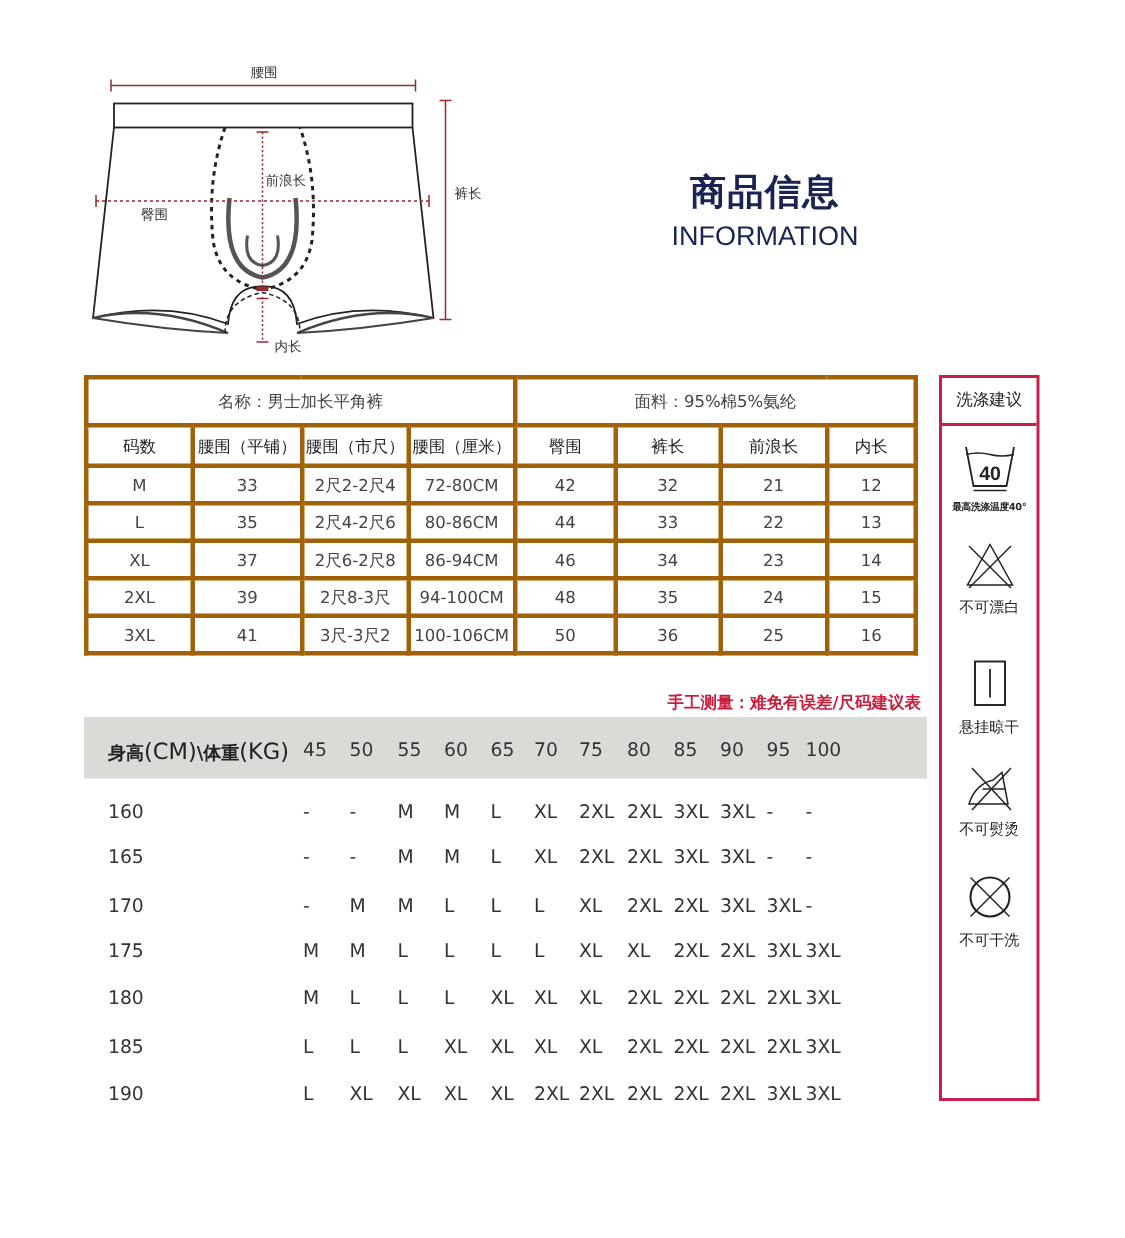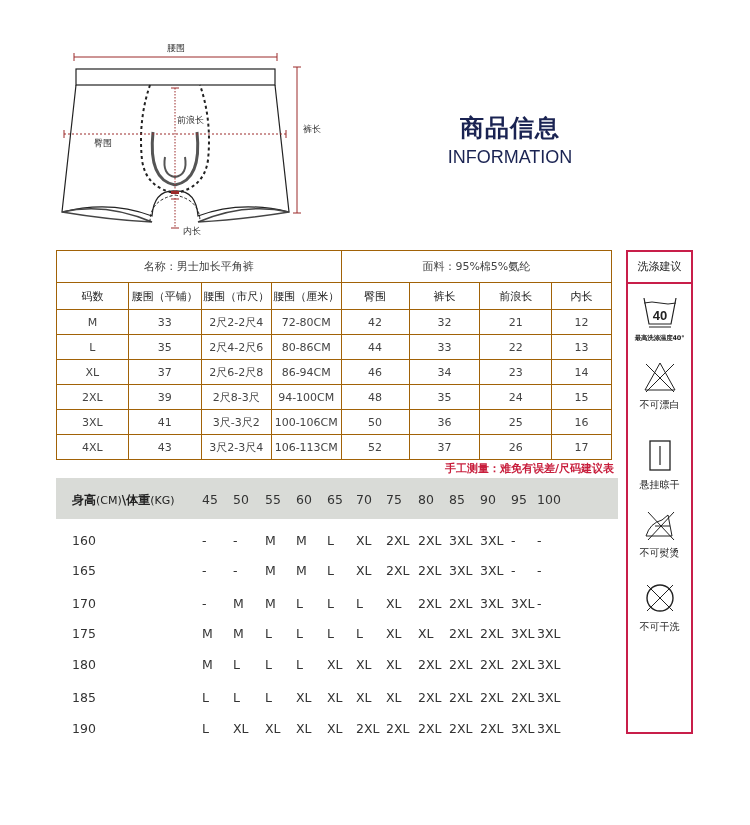--- a/index.html
+++ b/index.html
@@ -10,31 +10,31 @@
   .diagram { position: absolute; left: 50px; top: 30px; width: 300px; height: 210px; }
   .diagram svg { position: absolute; left: 0; top: 0; }
   .dlabel { position: absolute; font-size: 9px; color: #333; white-space: nowrap; }
 
   
   .title-cn { position: absolute; left: 400px; top: 112px; width: 220px; text-align: center; font-size: 24px; font-weight: bold; color: #1a2352; letter-spacing: 1px; }
   .title-en { position: absolute; left: 400px; top: 147px; width: 220px; text-align: center; font-size: 18px; color: #1a2352; font-family: "Liberation Sans", sans-serif; }
 
   
   table.size { position: absolute; left: 56px; top: 250px; width: 556px; border-collapse: collapse; font-size: 11px; color: #444; }
-  table.size td { border: 1px solid #a16207; text-align: center; height: 25px; padding: 0 1px; white-space: nowrap; }
+  table.size td { border: 3px solid #a16207; text-align: center; height: 25px; padding: 0 1px; white-space: nowrap; }
   table.size tr.top td { height: 32px; font-size: 11px; }
   table.size tr.hdr td { height: 27px; color: #222; }
 
   .note { position: absolute; left: 400px; top: 461px; width: 214px; text-align: right; font-size: 11px; color: #c81e3c; font-weight: bold; }
 
   
   .rec-band { position: absolute; left: 56px; top: 478px; width: 562px; height: 41px; background: #d9dbd7; }
   .rec { position: absolute; font-size: 12.5px; color: #333; font-family: "DejaVu Sans", sans-serif; }
   .rec-head-label { position: absolute; left: 72px; top: 492px; font-size: 12px; font-weight: bold; color: #222; }
-  .rec-head-label small { font-size: 11px; font-weight: normal; }
+  .rec-head-label small { font-size: 15px; font-weight: normal; }
 
   
   .care { position: absolute; left: 626px; top: 250px; width: 67px; height: 484px; border: 2px solid #c81e4a; }
   .care-head { height: 32px; border-bottom: 2px solid #c81e4a; text-align: center; line-height: 30px; font-size: 11px; color: #222; }
   .care-item { position: absolute; left: 0; width: 63px; text-align: center; }
   .care-lbl { font-size: 10px; color: #222; white-space: nowrap; }
   .care-lbl.tiny { font-size: 6.5px; letter-spacing: -0.2px; }
 </style>
 </head>
 <body>
@@ -153,30 +153,20 @@
   </tr>
   <tr>
     <td>3XL</td>
         <td>41</td>
         <td>3尺-3尺2</td>
         <td>100-106CM</td>
         <td>50</td>
         <td>36</td>
         <td>25</td>
         <td>16</td>
-  </tr>
-  <tr>
-    <td>4XL</td>
-        <td>43</td>
-        <td>3尺2-3尺4</td>
-        <td>106-113CM</td>
-        <td>52</td>
-        <td>37</td>
-        <td>26</td>
-        <td>17</td>
   </tr>
 </tbody>
   </table>
 
 <div class="note">手工测量：难免有误差/尺码建议表</div>
 
 <div class="rec-band"></div>
 <div class="rec-head-label">
   <span>身高</span><small>(CM)</small><span>\</span><span>体重</span><small>(KG)</small>
 </div>

